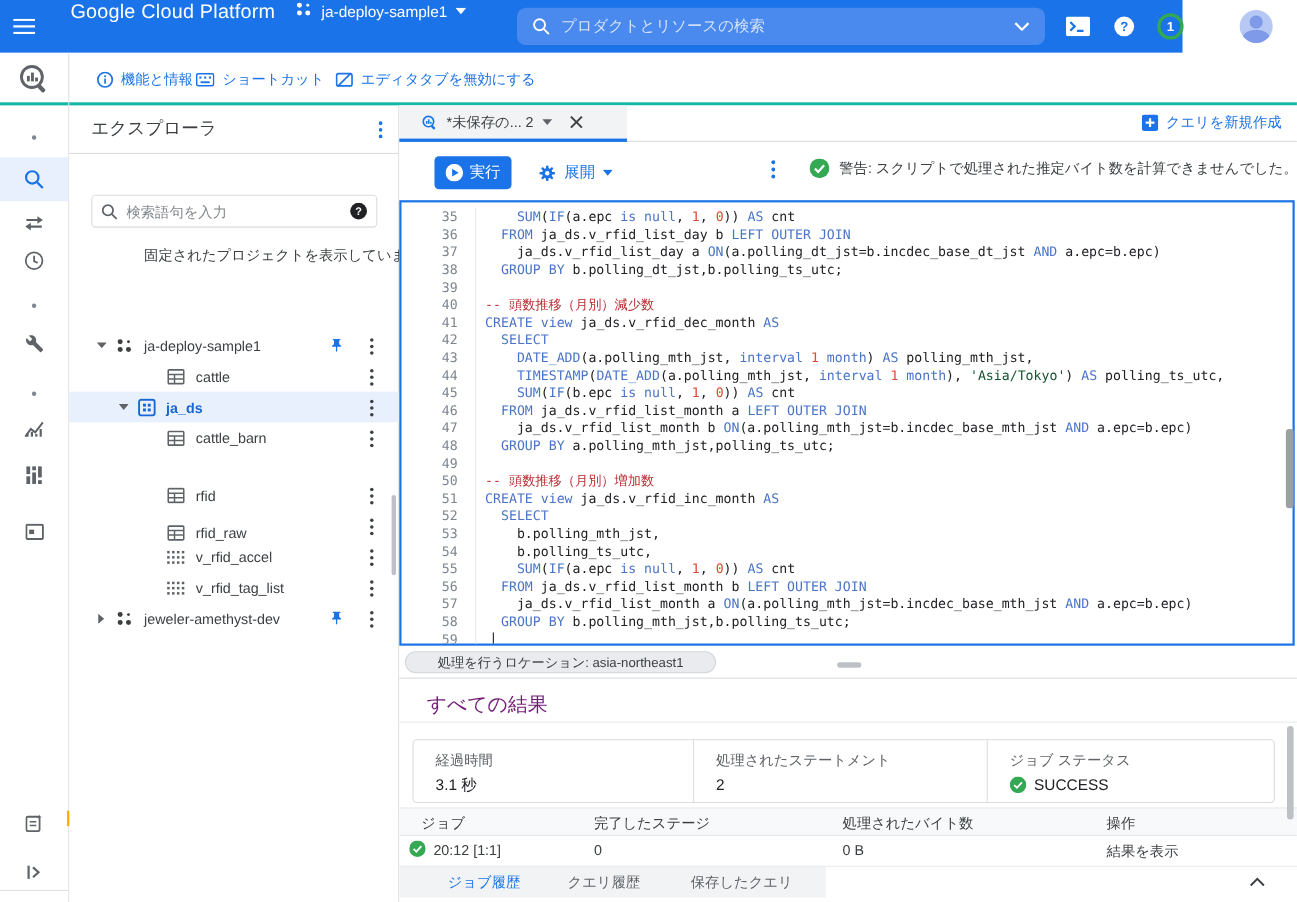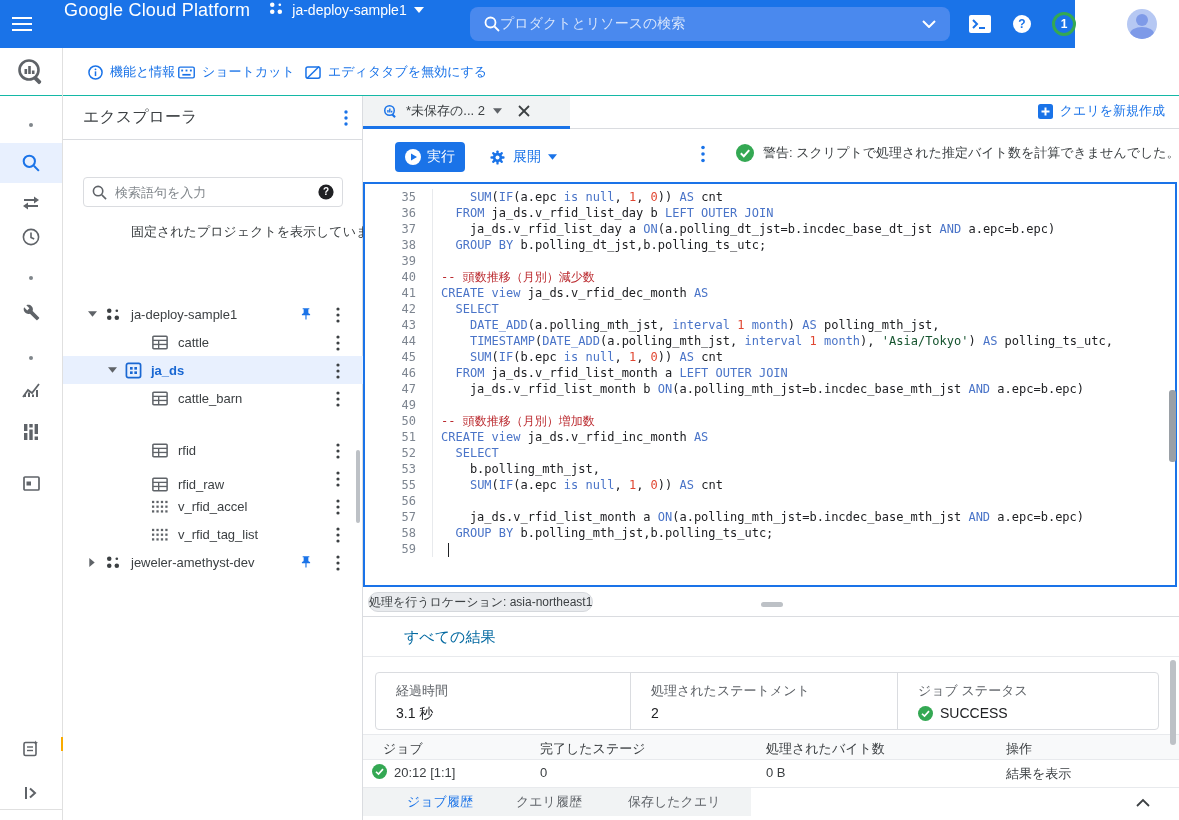--- a/index.html
+++ b/index.html
@@ -6,31 +6,31 @@
   *{box-sizing:border-box;}
   .app{position:relative;width:1179px;height:820px;overflow:hidden;
        font-family:"Liberation Sans","DejaVu Sans",sans-serif;color:#202124;background:#fff;}
 
   
   .topbar{position:absolute;left:0;top:0;width:1075px;height:48px;background:#1a73e8;display:flex;align-items:flex-start;}
   .gcp-title{color:#fff;font-size:18px;letter-spacing:.2px;margin-left:20px;white-space:nowrap;}
   .proj-switch{display:flex;align-items:center;gap:7px;margin-left:18px;color:#fff;font-size:14px;cursor:pointer;}
   .hamburger{width:44px;height:48px;display:flex;align-items:center;justify-content:center;cursor:pointer;}
   .gsearch{position:absolute;left:470px;top:7px;width:480px;height:34px;background:#4a89ee;border-radius:8px;
-           display:flex;align-items:center;padding:0 14px;color:#d6e4fb;font-size:14px;}
+           display:flex;align-items:center;padding:0 14px;color:#d6e4fb;font-size:14px;gap:10px;}
   .gsearch .ph{flex:1;color:#d6e4fb;}
   .top-ico{position:absolute;top:0;height:48px;display:flex;align-items:center;justify-content:center;width:36px;cursor:pointer;}
   .badge1{width:24px;height:24px;border-radius:50%;background:#1a73e8;border:3px solid #34a853;color:#fff;
           font-size:12px;display:flex;align-items:center;justify-content:center;font-weight:bold;}
   .avatar{width:30px;height:30px;border-radius:50%;background:#b6c8f3;overflow:hidden;position:relative;}
   .avatar:before{content:"";position:absolute;left:9px;top:5px;width:12px;height:12px;border-radius:50%;background:#7e9ae8;}
   .avatar:after{content:"";position:absolute;left:3px;top:18px;width:24px;height:14px;border-radius:50%;background:#7e9ae8;}
 
   
-  .subbar{position:absolute;left:0;top:48px;width:1179px;height:48px;background:#fff;border-bottom:1px solid #14b8a6;}
+  .subbar{position:absolute;left:0;top:48px;width:1179px;height:48px;background:#fff;border-bottom:3px solid #14b8a6;}
   .bqcell{position:absolute;left:0;top:0;width:63px;height:48px;border-right:1px solid #e0e0e0;display:flex;align-items:center;justify-content:center;}
   .sublink{position:absolute;top:0;height:48px;display:flex;align-items:center;gap:7px;color:#1a73e8;font-size:13px;cursor:pointer;white-space:nowrap;}
 
   
   .rail{position:absolute;left:0;top:96px;width:63px;height:724px;background:#fff;border-right:1px solid #e0e0e0;}
   .rail-item{position:absolute;left:0;width:62px;height:40px;display:flex;align-items:center;justify-content:center;cursor:pointer;}
   .rail-item.active{background:#e8f0fe;}
   .rail-dot{width:4px;height:4px;border-radius:50%;background:#80868b;}
   .rail-sep{position:absolute;left:0;width:62px;border-top:1px solid #e0e0e0;}
   .orange-mark{position:absolute;left:61px;top:737px;width:3px;height:14px;background:#f9ab00;}
@@ -77,24 +77,24 @@
   .code-text{padding-left:8px;}
   .tok-k{color:#4a74c8;}
   .tok-p{color:#202124;}
   .tok-n{color:#e04631;}
   .tok-s{color:#14532d;}
   .tok-c{color:#bb2b30;}
   .cursor{display:inline-block;width:1px;height:14px;background:#202124;vertical-align:middle;}
   .ed-scroll{position:absolute;right:3px;top:208px;width:7px;height:72px;background:#9aa0a6;border-radius:3px;}
 
   .loc-chip{position:absolute;left:5px;top:496px;height:20px;background:#e9ebee;border:1px solid #d5d8dc;border-radius:10px;
-            font-size:12px;color:#3c4043;display:flex;align-items:center;padding:0 0;white-space:nowrap;}
+            font-size:12px;color:#3c4043;display:flex;align-items:center;padding:0 29px;white-space:nowrap;}
   .drag-handle{position:absolute;left:398px;top:506px;width:22px;height:5px;background:#bdc1c6;border-radius:3px;cursor:row-resize;}
   .res-divider{position:absolute;left:0;top:520px;width:816px;border-top:1px solid #dadce0;}
-  .res-title{position:absolute;left:25px;top:532px;font-size:15px;color:#0369a1;margin-left:16px;}
+  .res-title{position:absolute;left:25px;top:532px;font-size:18px;color:#701a75;}
   .res-divider2{position:absolute;left:0;top:560px;width:816px;border-top:1px solid #e8eaed;}
 
   .stats-card{position:absolute;left:12px;top:576px;width:784px;height:58px;border:1px solid #dadce0;border-radius:4px;display:flex;}
   .stat-cell{padding:9px 0 0 20px;}
   .stat-cell.c1{width:255px;border-right:1px solid #dadce0;}
   .stat-cell.c2{width:267px;border-right:1px solid #dadce0;}
   .stat-cell.c3{flex:1;}
   .stat-label{font-size:13px;color:#5f6368;}
   .stat-value{font-size:14px;color:#202124;margin-top:5px;display:flex;align-items:center;gap:7px;}
 
@@ -580,27 +580,29 @@
         <div class="code-line"><span class="ln">38</span><span class="code-text"><span class="tok-p">  </span><span class="tok-k">GROUP BY</span><span class="tok-p"> b.polling_dt_jst,b.polling_ts_utc;</span></span></div>
         <div class="code-line"><span class="ln">39</span><span class="code-text"></span></div>
         <div class="code-line"><span class="ln">40</span><span class="code-text"><span class="tok-c">-- 頭数推移（月別）減少数</span></span></div>
         <div class="code-line"><span class="ln">41</span><span class="code-text"><span class="tok-k">CREATE</span><span class="tok-p"> </span><span class="tok-k">view</span><span class="tok-p"> ja_ds.v_rfid_dec_month </span><span class="tok-k">AS</span></span></div>
         <div class="code-line"><span class="ln">42</span><span class="code-text"><span class="tok-p">  </span><span class="tok-k">SELECT</span></span></div>
         <div class="code-line"><span class="ln">43</span><span class="code-text"><span class="tok-p">    </span><span class="tok-k">DATE_ADD</span><span class="tok-p">(a.polling_mth_jst, </span><span class="tok-k">interval</span><span class="tok-p"> </span><span class="tok-n">1</span><span class="tok-p"> </span><span class="tok-k">month</span><span class="tok-p">) </span><span class="tok-k">AS</span><span class="tok-p"> polling_mth_jst,</span></span></div>
         <div class="code-line"><span class="ln">44</span><span class="code-text"><span class="tok-p">    </span><span class="tok-k">TIMESTAMP</span><span class="tok-p">(</span><span class="tok-k">DATE_ADD</span><span class="tok-p">(a.polling_mth_jst, </span><span class="tok-k">interval</span><span class="tok-p"> </span><span class="tok-n">1</span><span class="tok-p"> </span><span class="tok-k">month</span><span class="tok-p">), </span><span class="tok-s">'Asia/Tokyo'</span><span class="tok-p">) </span><span class="tok-k">AS</span><span class="tok-p"> polling_ts_utc,</span></span></div>
         <div class="code-line"><span class="ln">45</span><span class="code-text"><span class="tok-p">    </span><span class="tok-k">SUM</span><span class="tok-p">(</span><span class="tok-k">IF</span><span class="tok-p">(b.epc </span><span class="tok-k">is null</span><span class="tok-p">, </span><span class="tok-n">1</span><span class="tok-p">, </span><span class="tok-n">0</span><span class="tok-p">)) </span><span class="tok-k">AS</span><span class="tok-p"> cnt</span></span></div>
         <div class="code-line"><span class="ln">46</span><span class="code-text"><span class="tok-p">  </span><span class="tok-k">FROM</span><span class="tok-p"> ja_ds.v_rfid_list_month a </span><span class="tok-k">LEFT OUTER JOIN</span></span></div>
         <div class="code-line"><span class="ln">47</span><span class="code-text"><span class="tok-p">    ja_ds.v_rfid_list_month b </span><span class="tok-k">ON</span><span class="tok-p">(a.polling_mth_jst=b.incdec_base_mth_jst </span><span class="tok-k">AND</span><span class="tok-p"> a.epc=b.epc)</span></span></div>
+        <div class="code-line"><span class="ln">48</span><span class="code-text"><span class="tok-p">  </span><span class="tok-k">GROUP BY</span><span class="tok-p"> a.polling_mth_jst,polling_ts_utc;</span></span></div>
         <div class="code-line"><span class="ln">49</span><span class="code-text"></span></div>
         <div class="code-line"><span class="ln">50</span><span class="code-text"><span class="tok-c">-- 頭数推移（月別）増加数</span></span></div>
         <div class="code-line"><span class="ln">51</span><span class="code-text"><span class="tok-k">CREATE</span><span class="tok-p"> </span><span class="tok-k">view</span><span class="tok-p"> ja_ds.v_rfid_inc_month </span><span class="tok-k">AS</span></span></div>
         <div class="code-line"><span class="ln">52</span><span class="code-text"><span class="tok-p">  </span><span class="tok-k">SELECT</span></span></div>
         <div class="code-line"><span class="ln">53</span><span class="code-text"><span class="tok-p">    b.polling_mth_jst,</span></span></div>
+        <div class="code-line"><span class="ln">54</span><span class="code-text"><span class="tok-p">    b.polling_ts_utc,</span></span></div>
         <div class="code-line"><span class="ln">55</span><span class="code-text"><span class="tok-p">    </span><span class="tok-k">SUM</span><span class="tok-p">(</span><span class="tok-k">IF</span><span class="tok-p">(a.epc </span><span class="tok-k">is null</span><span class="tok-p">, </span><span class="tok-n">1</span><span class="tok-p">, </span><span class="tok-n">0</span><span class="tok-p">)) </span><span class="tok-k">AS</span><span class="tok-p"> cnt</span></span></div>
-        <div class="code-line"><span class="ln">56</span></div>
+        <div class="code-line"><span class="ln">56</span><span class="code-text"><span class="tok-p">  </span><span class="tok-k">FROM</span><span class="tok-p"> ja_ds.v_rfid_list_month b </span><span class="tok-k">LEFT OUTER JOIN</span></span></div>
         <div class="code-line"><span class="ln">57</span><span class="code-text"><span class="tok-p">    ja_ds.v_rfid_list_month a </span><span class="tok-k">ON</span><span class="tok-p">(a.polling_mth_jst=b.incdec_base_mth_jst </span><span class="tok-k">AND</span><span class="tok-p"> a.epc=b.epc)</span></span></div>
         <div class="code-line"><span class="ln">58</span><span class="code-text"><span class="tok-p">  </span><span class="tok-k">GROUP BY</span><span class="tok-p"> b.polling_mth_jst,b.polling_ts_utc;</span></span></div>
         <div class="code-line"><span class="ln">59</span><span class="code-text"><span class="tok-p"> </span><span class="cursor"></span></span></div>
       </div>
     <div class="ed-scroll" style="top:294px;"></div>
 
     <div class="loc-chip">処理を行うロケーション: asia-northeast1</div>
     <div class="drag-handle"></div>
     <div class="res-divider"></div>
 

